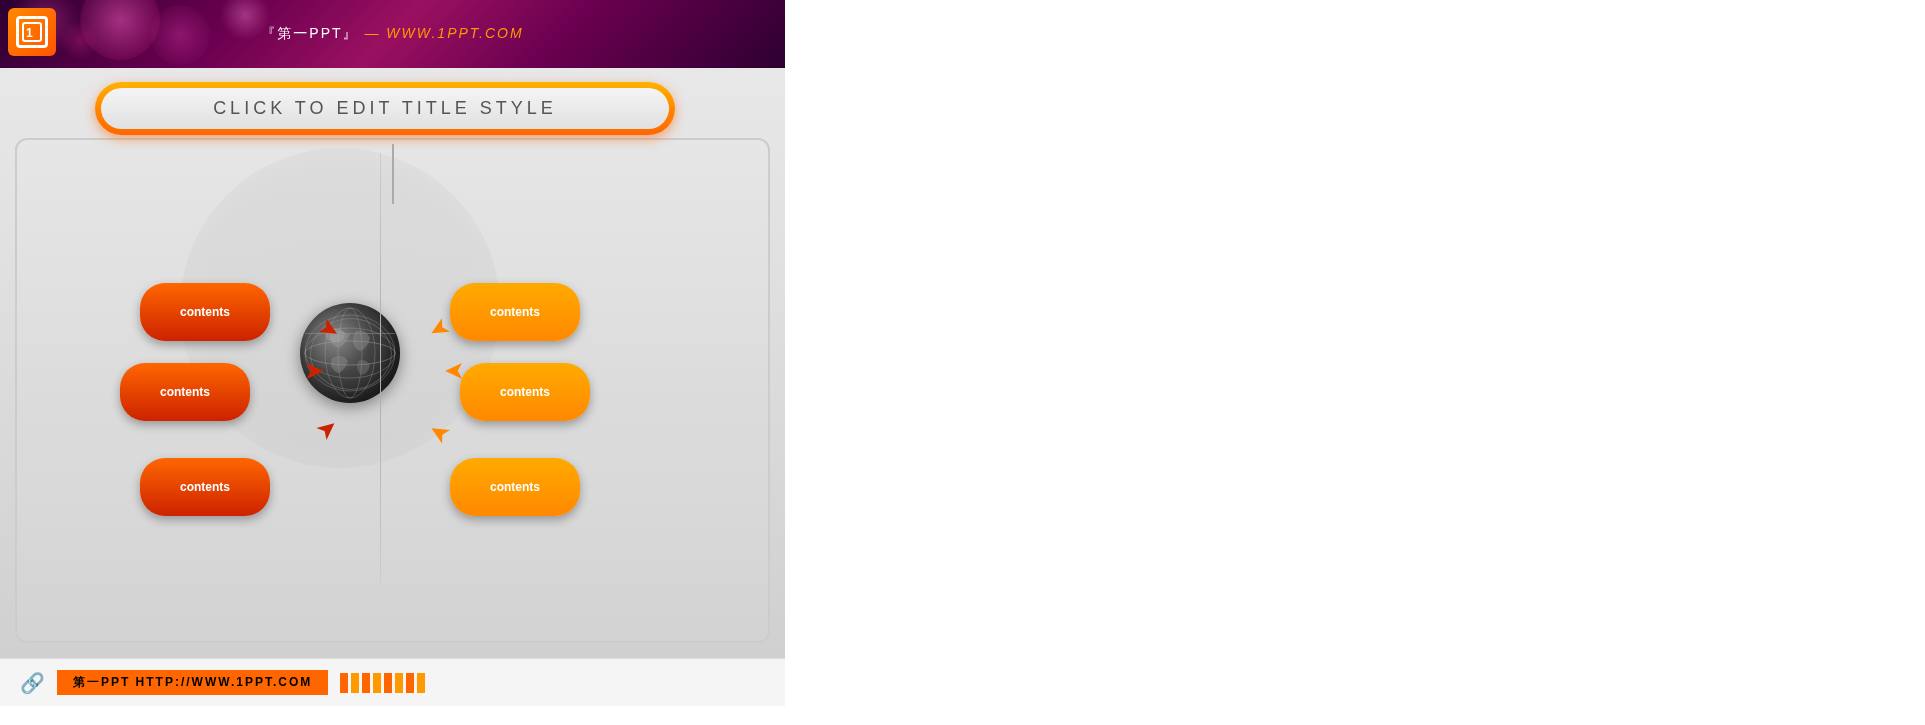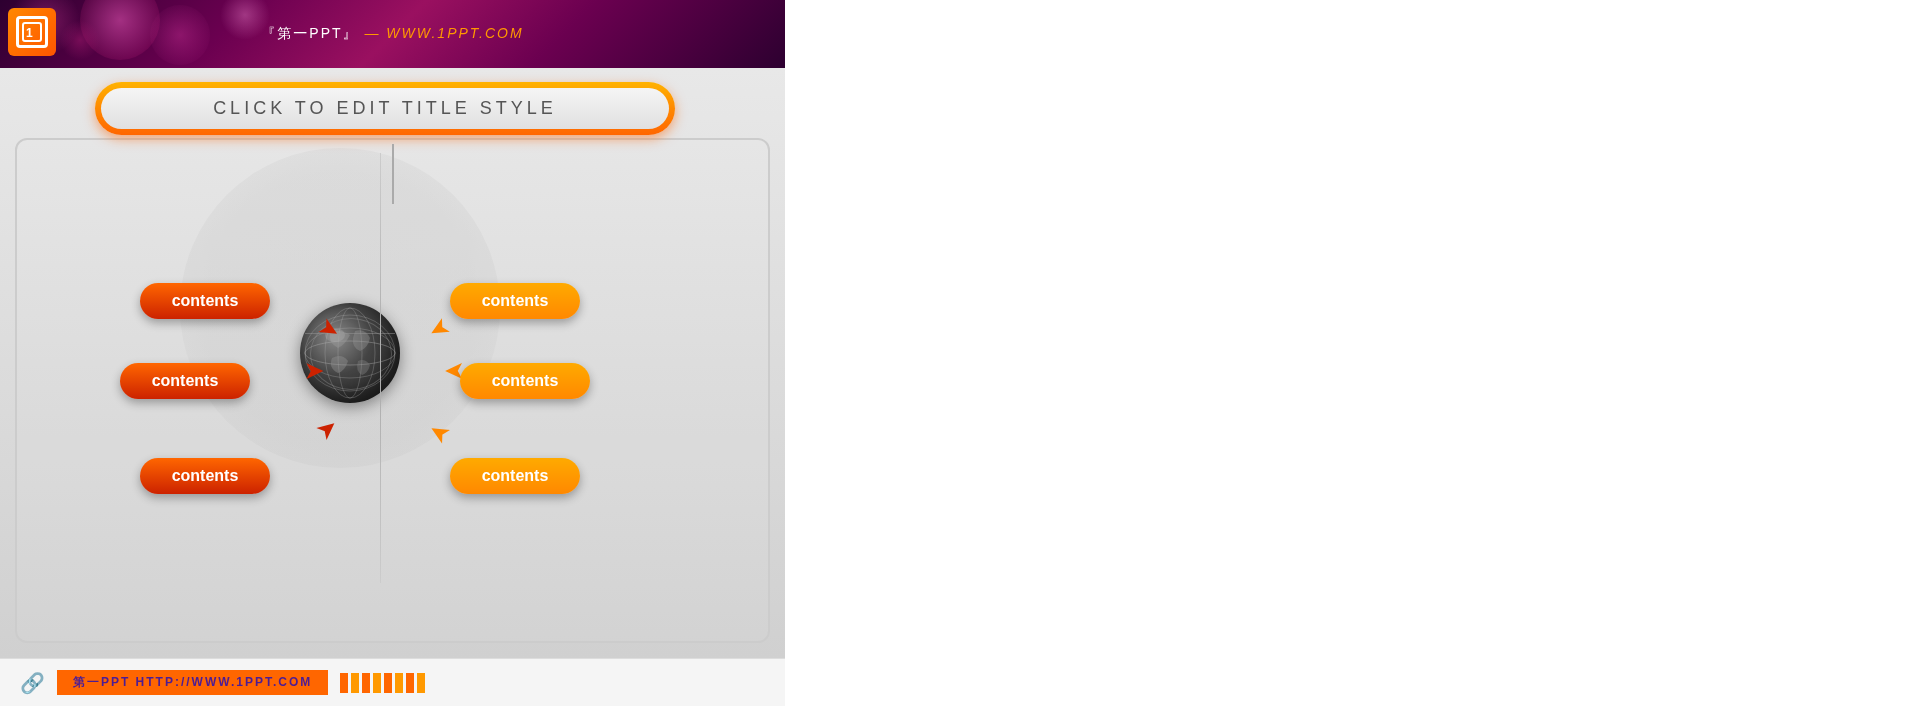--- a/index.html
+++ b/index.html
@@ -199,22 +199,22 @@
       left: 5%;
       width: 90%;
       height: 1px;
       background: rgba(150,150,150,0.5);
     }
 
     
     .content-pill {
       position: absolute;
       border-radius: 25px;
-      padding: 9px 24px;
-      font-size: 16px;
+      padding: 22px 24px;
+      font-size: 12px;
       font-weight: bold;
       color: white;
       text-align: center;
       min-width: 130px;
       box-shadow: 0 4px 10px rgba(0,0,0,0.3);
       display: flex;
       align-items: center;
       justify-content: center;
     }
 
@@ -248,21 +248,21 @@
       border-top: 1px solid #ddd;
     }
 
     .footer-icon {
       color: #ff8800;
       font-size: 20px;
     }
 
     .footer-bar {
       background: #ff6600;
-      color: #4c1d95;
+      color: #000000;
       font-size: 12px;
       padding: 4px 16px;
       letter-spacing: 2px;
       font-weight: bold;
     }
 
     .footer-stripes {
       display: flex;
       gap: 3px;
     }

